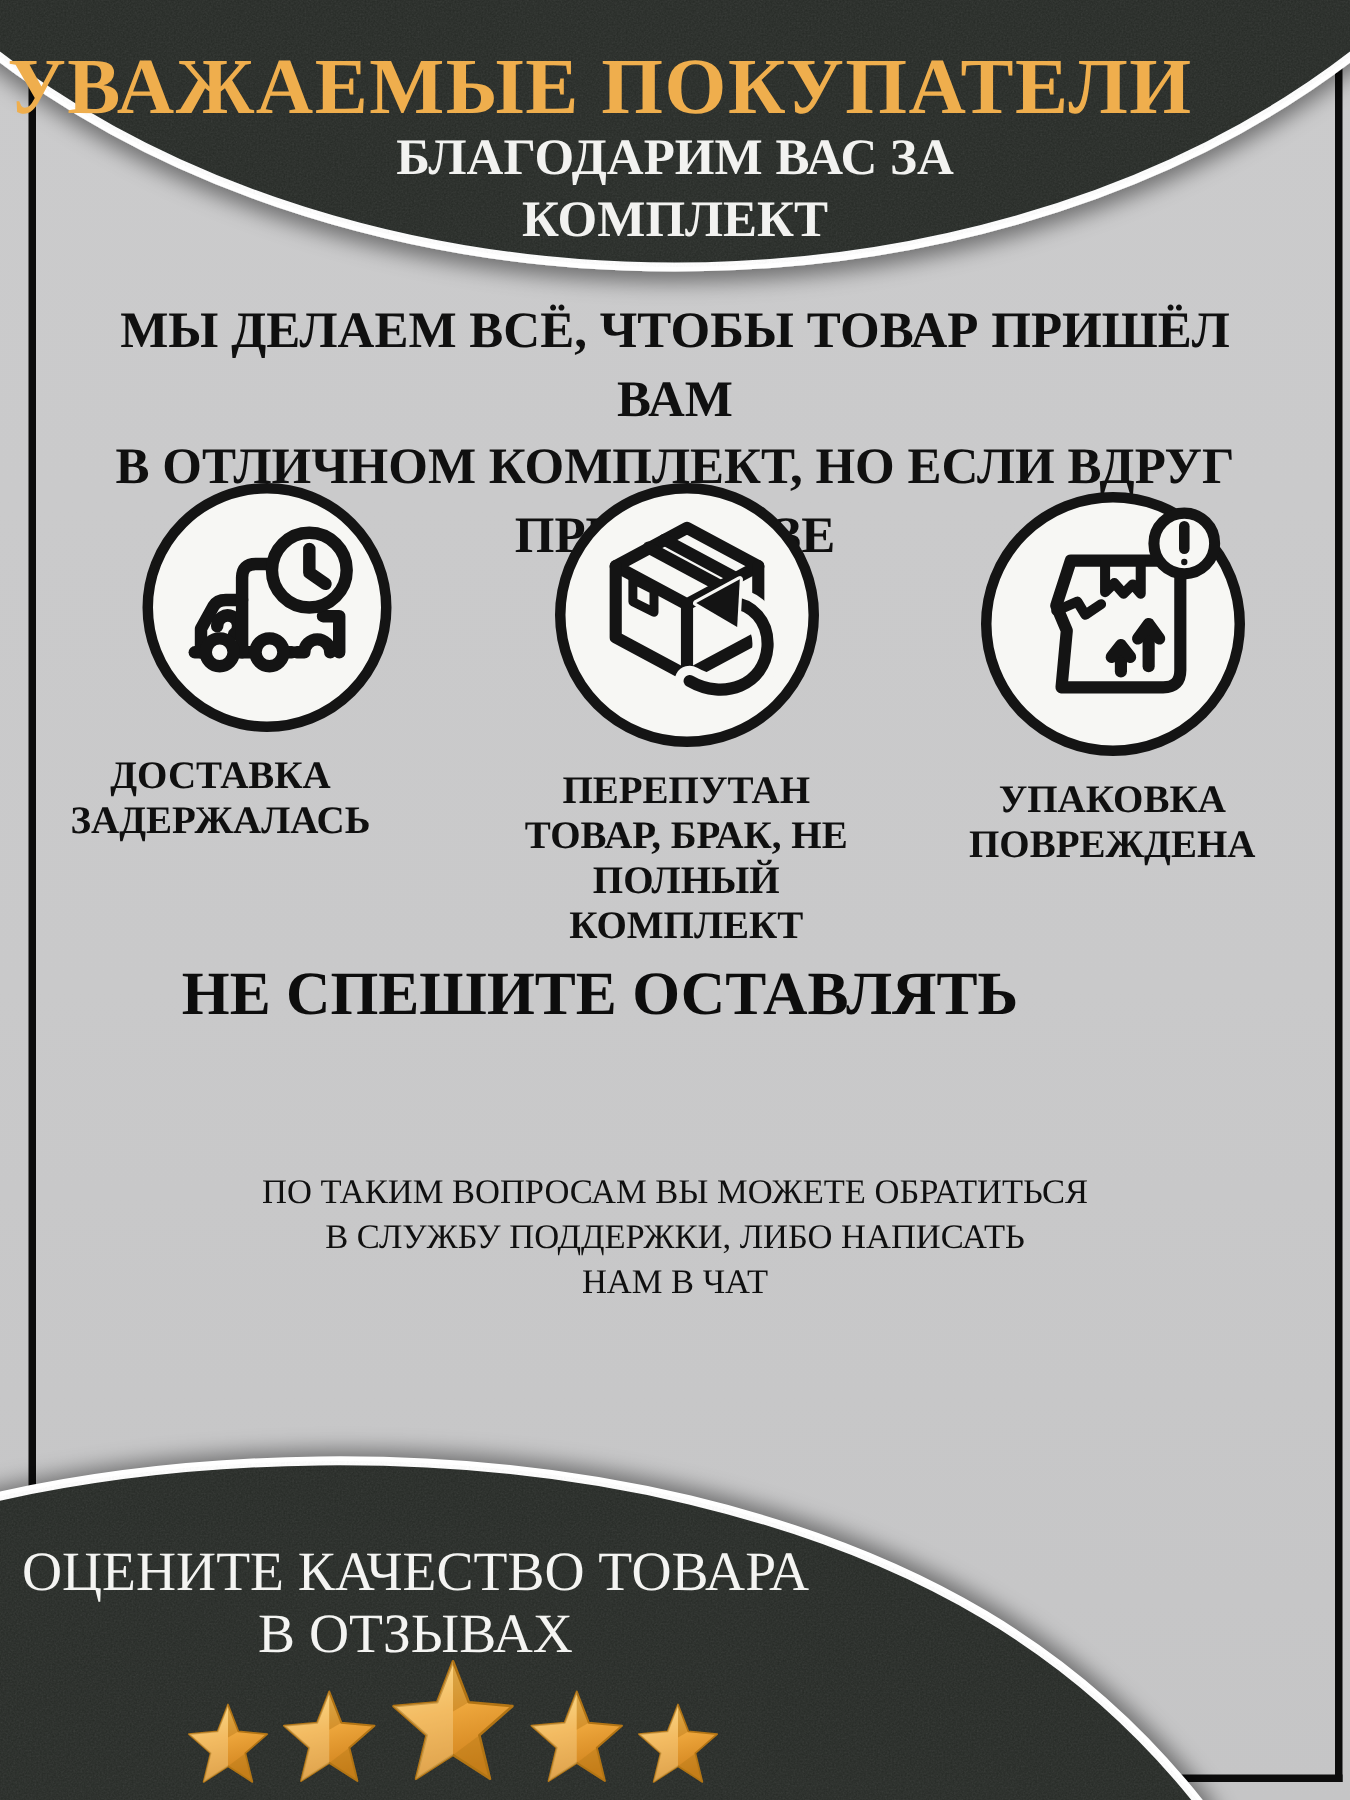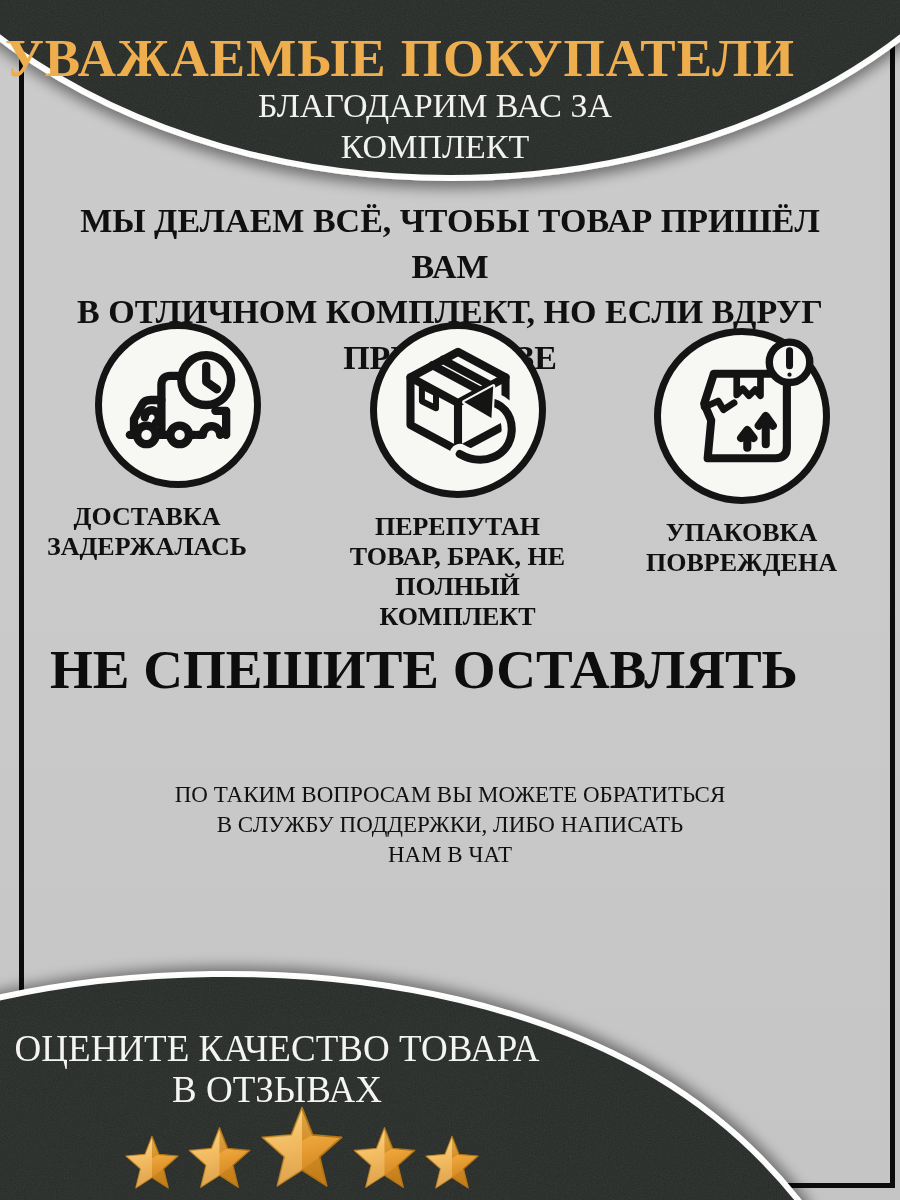--- a/index.html
+++ b/index.html
@@ -9,34 +9,34 @@
   
   .frame{position:absolute;left:19px;right:5px;top:-10px;bottom:12px;z-index:1;
          border:5px solid #0c0c0c;border-top:none;}
   
   .shapes{position:absolute;inset:0;z-index:2;pointer-events:none;}
   
   .content{position:absolute;inset:0;z-index:3;}
   .abs{position:absolute;}
   .ctr{text-align:center;}
   .title{left:0;top:28px;width:800px;font-size:53px;font-weight:700;letter-spacing:1px;color:#efae4d;}
-  .subtitle{left:235px;top:86px;width:400px;font-size:34px;font-weight:400;color:#f2f2f0;line-height:1.2;}
+  .subtitle{left:250px;top:86px;width:400px;font-size:34px;font-weight:700;color:#f2f2f0;line-height:1.2;}
   .intro{left:70px;top:198px;width:760px;font-size:34px;font-weight:700;color:#101010;line-height:1.34;}
   .col{top:322px;display:flex;flex-direction:column;align-items:center;}
   .col1{left:33px;width:228px;align-items:flex-end;}
   .col2{left:330px;width:255px;}
   .col3{left:614px;width:255px;}
   .icon-wrap{position:relative;}
   .c1 .icon-wrap{width:166px;height:166px;}
   .c2 .icon-wrap{width:176px;height:176px;}
   .c3 .icon-wrap{width:176px;height:176px;margin-top:6px;}
   .disc{position:absolute;inset:0;border-radius:50%;background:#f7f7f4;border:7px solid #141414;box-sizing:border-box;}
   .art{position:absolute;inset:0;width:100%;height:100%;}
   .issue-label{margin-top:14px;font-size:26px;font-weight:700;color:#101010;line-height:1.16;text-align:center;}
-  .headline{left:0;top:640px;width:800px;font-size:55px;font-weight:700;color:#0d0d0d;line-height:1.1;padding-left:24px;}
+  .headline{left:0;top:640px;width:800px;font-size:41px;font-weight:700;color:#0d0d0d;line-height:1.1;}
   .support{left:30px;top:780px;width:840px;font-size:23px;font-weight:400;color:#101010;line-height:1.3;}
   .footer-text{left:12px;top:1028px;width:530px;font-size:37px;font-weight:400;color:#f4f4f2;line-height:1.12;}
   .stars{left:102px;top:1106px;width:400px;height:86px;display:flex;align-items:flex-end;justify-content:center;gap:5px;}
   .star{display:block;}
   .s1,.s5{width:58px;height:58px;}
   .s2,.s4{width:67px;height:67px;}
   .s3{width:88px;height:88px;}
 </style>
 </head>
 <body>

